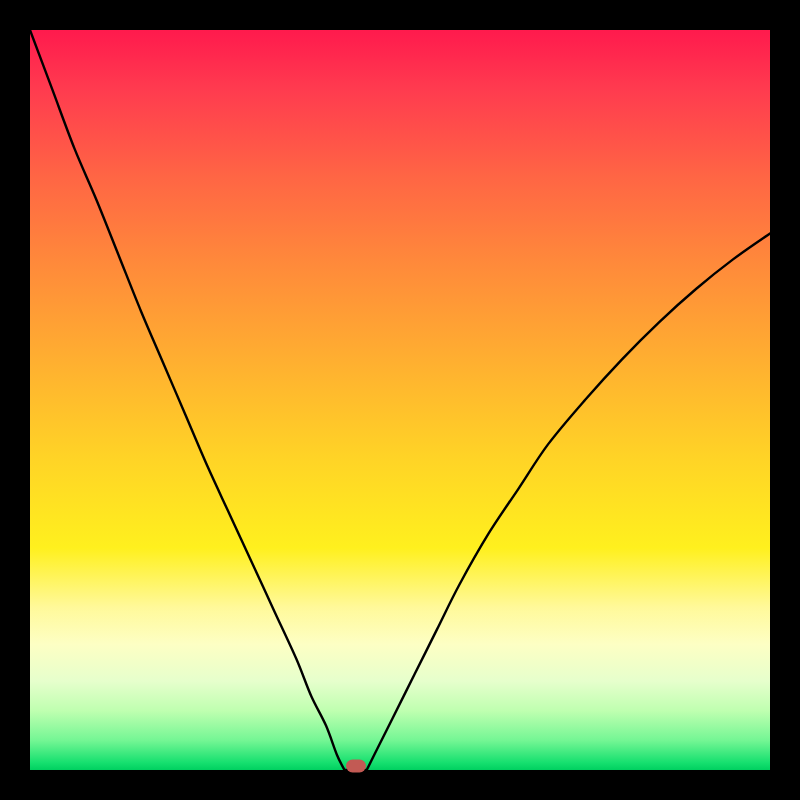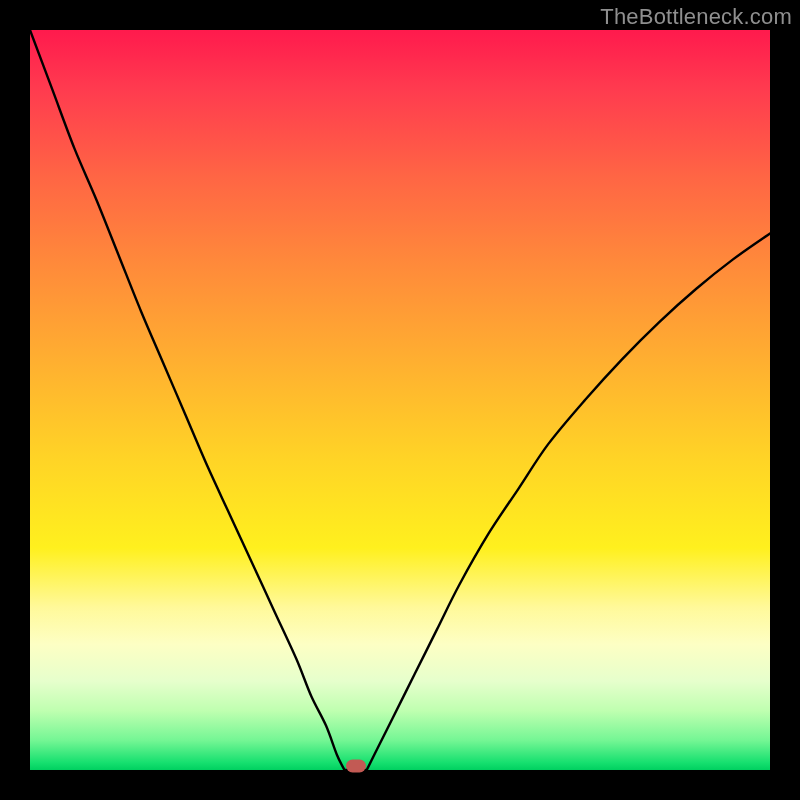--- a/index.html
+++ b/index.html
@@ -74,15 +74,14 @@
   <div class="plot">
 
     <svg class="curve" viewBox="0 0 740 740" preserveAspectRatio="none">
       <path id="curve-path" fill="none" stroke="#000000" stroke-width="2.4" stroke-linejoin="round" stroke-linecap="round" d="M 0 0 C 3.552 9.471999999999989, 15.096 40.255999999999936, 22.2 59.19999999999993 C 29.304 78.14399999999992, 37.296 100.63999999999997, 44.4 118.39999999999998 C 51.504 136.15999999999997, 59.495999999999995 153.03199999999993, 66.6 170.19999999999993 C 73.704 187.36799999999994, 81.696 207.94000000000003, 88.8 225.70000000000005 C 95.904 243.46000000000006, 103.896 264.032, 111 281.2 C 118.104 298.368, 126.09599999999999 316.4239999999999, 133.2 332.99999999999994 C 140.304 349.57599999999996, 148.296 368.224, 155.4 384.8 C 162.50400000000002 401.37600000000003, 170.49599999999998 420.61600000000004, 177.6 436.6 C 184.704 452.584, 192.696 469.30800000000005, 199.8 484.70000000000005 C 206.90400000000002 500.09200000000004, 214.896 517.408, 222 532.8 C 229.104 548.1919999999999, 237.09600000000003 565.5079999999999, 244.20000000000002 580.9 C 251.304 596.292, 260.47999999999996 615.384, 266.4 629 C 272.32 642.616, 276.464 655.344, 281.2 666 C 285.936 676.656, 291.856 686.128, 296 695.6 C 300.144 705.072, 304.14 718.096, 307.09999999999997 725.2 C 310.05999999999995 732.3040000000001, 313.316 737.6320000000001, 314.5 740 C 315.684 742.3679999999999, 313.31600000000003 740, 314.5 740 C 315.68399999999997 740, 319.532 740, 321.9 740 C 324.268 740, 326.932 740, 329.3 740 C 331.668 740, 335.516 740, 336.7 740 C 337.88399999999996 740, 334.924 743.552, 336.7 740 C 338.476 736.448, 343.65599999999995 726.088, 347.79999999999995 717.8 C 351.94399999999996 709.512, 356.67999999999995 700.0400000000001, 362.59999999999997 688.2 C 368.52 676.36, 377.69599999999997 658.0079999999999, 384.8 643.8 C 391.90400000000005 629.592, 399.8960000000001 613.608, 407.00000000000006 599.4 C 414.10400000000004 585.192, 420.912 570.392, 429.2 555 C 437.488 539.608, 449.32800000000003 518.592, 458.8 503.2 C 468.272 487.808, 478.92800000000005 473.00800000000004, 488.40000000000003 458.8 C 497.872 444.592, 507.344 428.608, 518 414.4 C 528.656 400.19199999999995, 543.16 383.616, 555 370 C 566.84 356.384, 580.16 341.73199999999997, 592 329.29999999999995 C 603.84 316.86799999999994, 617.16 303.548, 629 292.3 C 640.84 281.052, 654.16 269.064, 666 259 C 677.84 248.936, 691.16 238.28000000000003, 703 229.40000000000003 C 714.84 220.52000000000004, 734.08 207.644, 740 203.5"></path>
     </svg>
 
     <div class="marker" id="marker" style="left: 44%; top: 99.5%; background: rgb(194, 90, 84);"></div>
 
   </div>
 
-  <div class="watermark">TheBottleneck.com</div>
 
 </div>
 
 </body></html>

